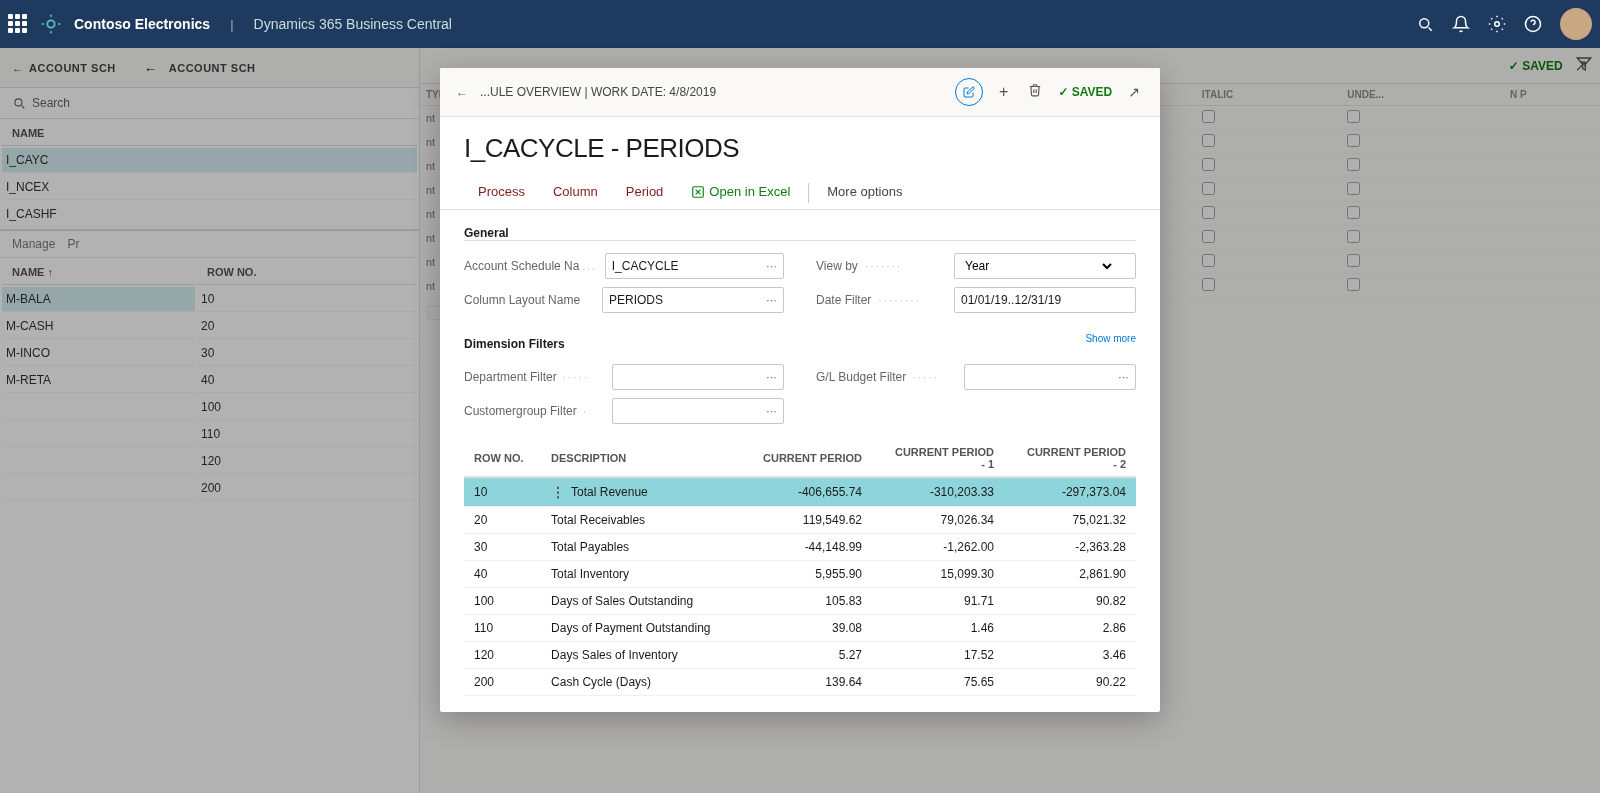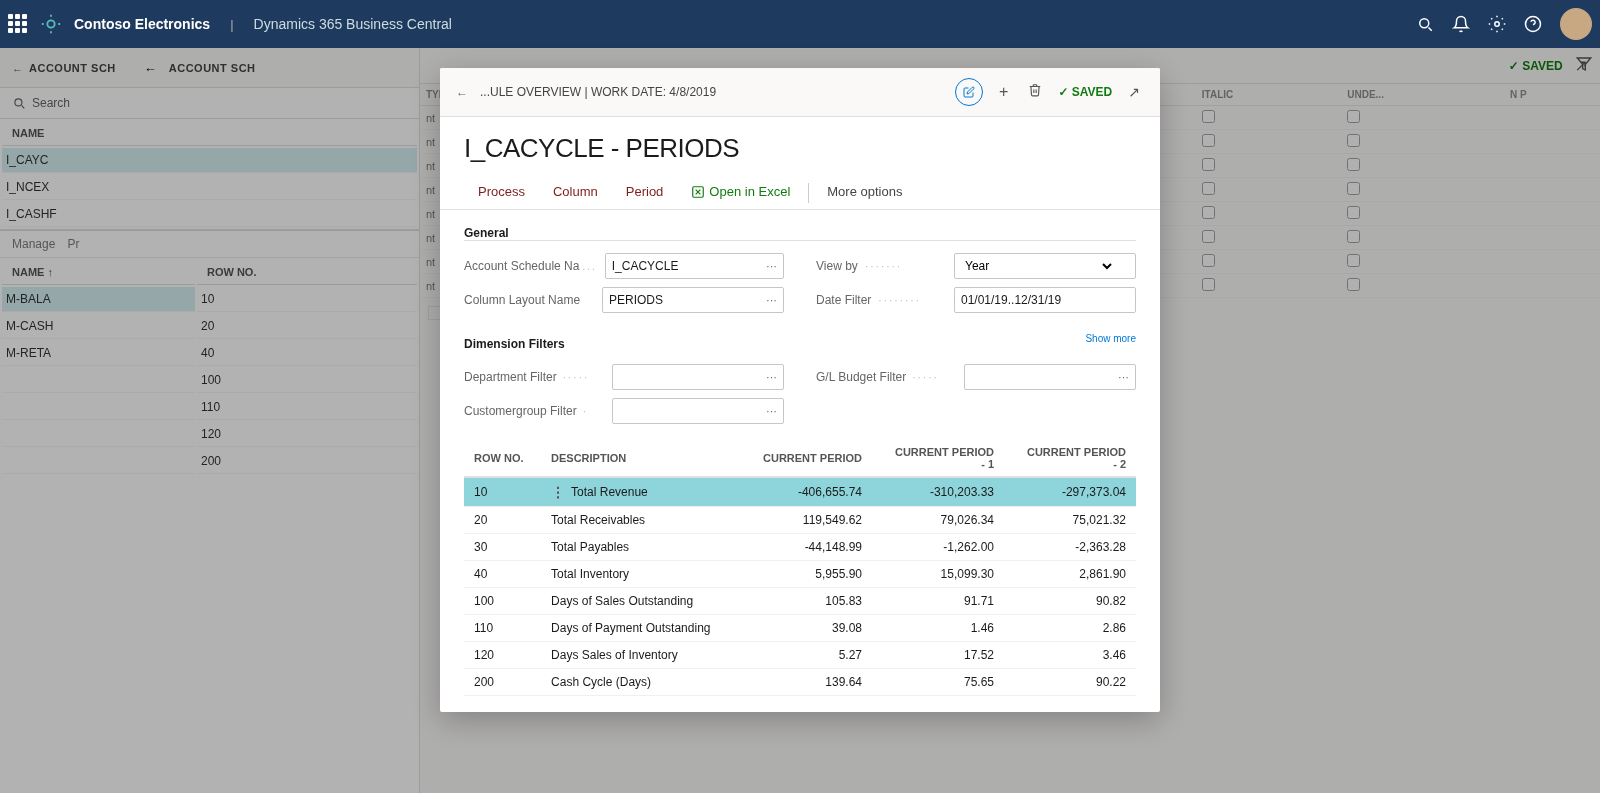--- a/index.html
+++ b/index.html
@@ -202,20 +202,24 @@
         <tbody>
           <tr>
               <td style="background:#d6f0f3;">M-BALA</td>
               <td>10</td>
             </tr>
           <tr>
               <td>M-CASH</td>
               <td>20</td>
             </tr>
           <tr>
+              <td>M-INCO</td>
+              <td>30</td>
+            </tr>
+          <tr>
               <td>M-RETA</td>
               <td>40</td>
             </tr>
           <tr>
               <td></td>
               <td>100</td>
             </tr>
           <tr>
               <td></td>
               <td>110</td>

